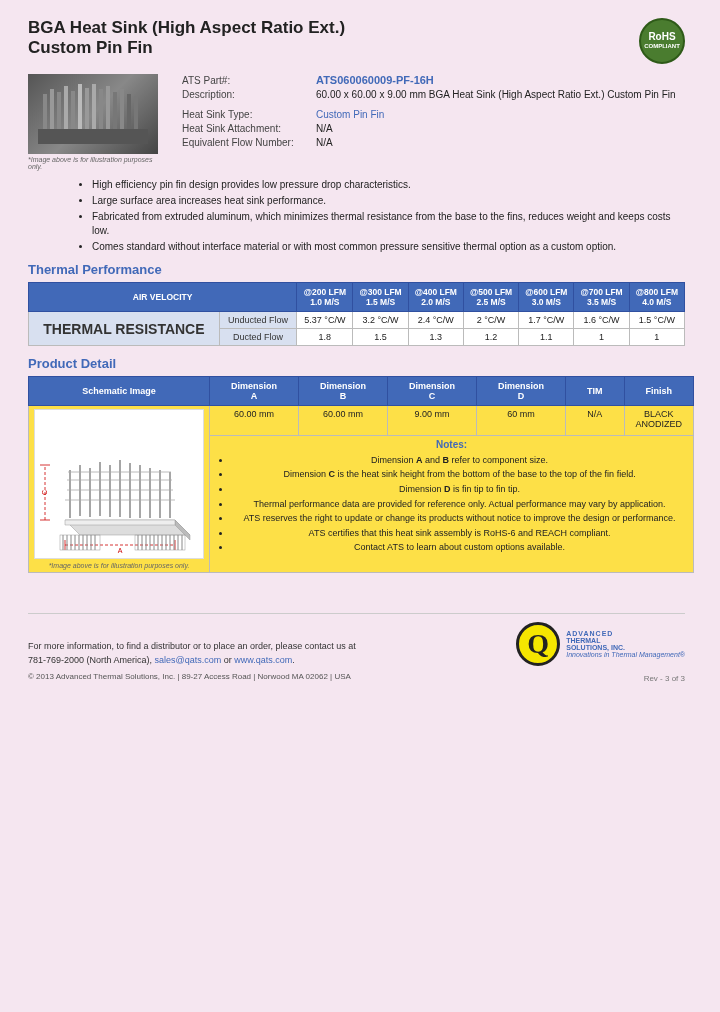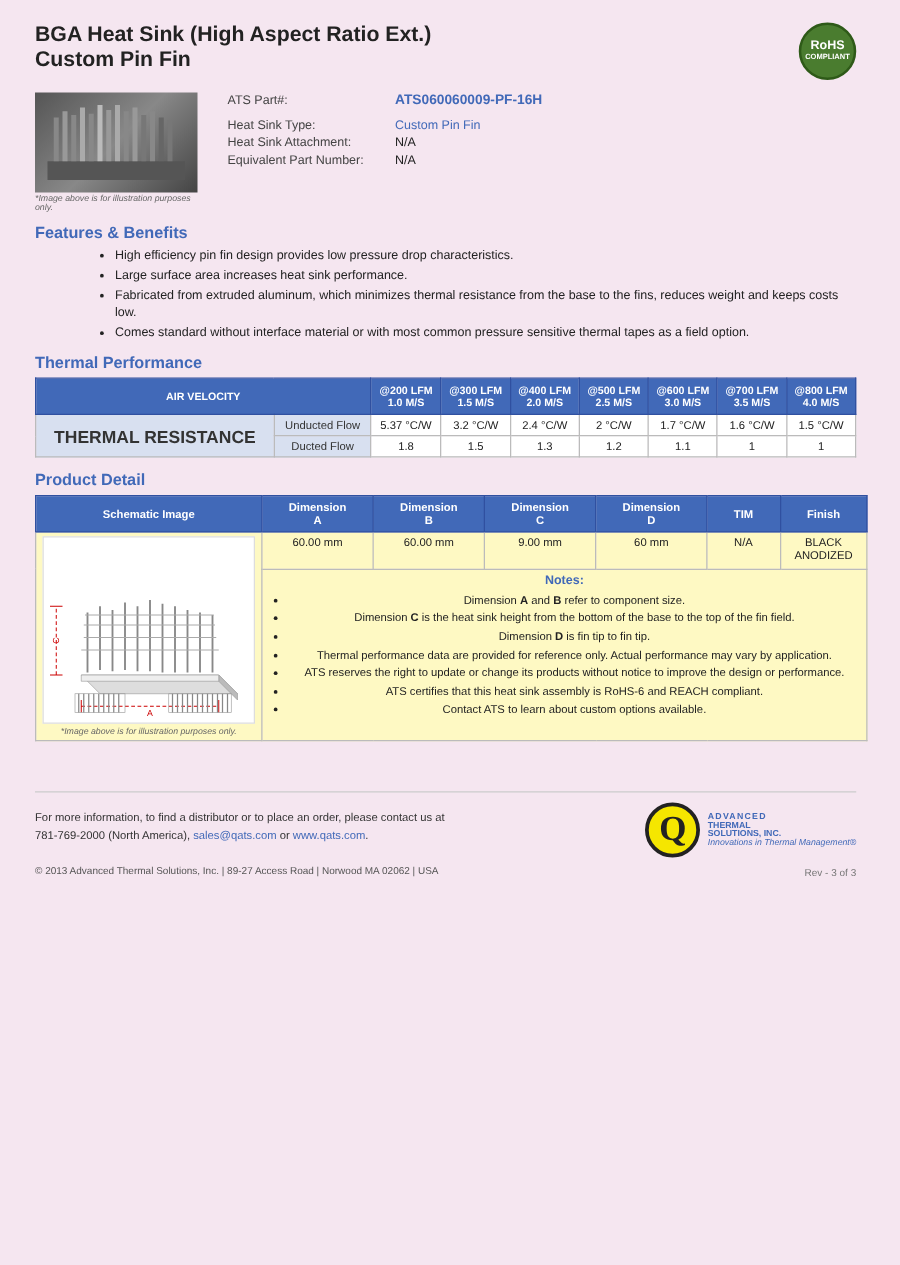--- a/index.html
+++ b/index.html
@@ -155,21 +155,21 @@
       background: #4169b8;
       color: white;
       padding: 4px 21px;
       text-align: center;
       border: 1px solid #3050a0;
       font-size: 9px;
     }
     .detail-table td {
       border: 1px solid #bbb;
       padding: 3px 5px;
-      background: #fef9c3;
+      background: #fde047;
       text-align: center;
       vertical-align: top;
     }
     .schematic-cell {
       background: white;
       text-align: center;
       vertical-align: middle;
       padding: 5px;
     }
     .notes-cell {
@@ -205,21 +205,21 @@
     }
     .footer-left {
       font-size: 9px;
       color: #333;
       line-height: 1.5;
     }
     .footer-left a { color: #4169b8; text-decoration: none; }
     .footer-copyright {
       font-size: 8px;
       color: #555;
-      margin-top: 16px;
+      margin-top: 4px;
     }
     .ats-logo {
       display: flex;
       align-items: center;
       gap: 6px;
     }
     .ats-q-logo {
       width: 44px; height: 44px;
       background: #f5e600;
       border-radius: 50%;
@@ -301,42 +301,45 @@
         </svg>
       </div>
       <div class="img-caption">*Image above is for illustration purposes only.</div>
     </div>
 
     <div class="product-specs">
       <div class="spec-row">
         <span class="spec-label">ATS Part#:</span>
         <span class="spec-value part-num">ATS060060009-PF-16H</span>
       </div>
+      <div class="spec-row">
+        <span class="spec-label">Description:</span>
+        <span class="spec-value">60.00 x 60.00 x 9.00 mm  BGA Heat Sink (High Aspect Ratio Ext.) Custom Pin Fin</span>
+      </div>
       <div style="height:6px;"></div>
       <div class="spec-row">
         <span class="spec-label">Heat Sink Type:</span>
         <span class="spec-value blue-link">Custom Pin Fin</span>
       </div>
       <div class="spec-row">
         <span class="spec-label">Heat Sink Attachment:</span>
         <span class="spec-value">N/A</span>
       </div>
       <div class="spec-row">
-        <span class="spec-label">Equivalent Part Number:</span>
+        <span class="spec-label">Equivalent Flow Number:</span>
         <span class="spec-value">N/A</span>
       </div>
     </div>
   </div>
 
-  <div class="section-title">Features &amp; Benefits</div>
   <ul class="features-list">
     <li>High efficiency pin fin design provides low pressure drop characteristics.</li>
     <li>Large surface area increases heat sink performance.</li>
     <li>Fabricated from extruded aluminum, which minimizes thermal resistance from the base to the fins, reduces weight and keeps costs low.</li>
-    <li>Comes standard without interface material or with most common pressure sensitive thermal tapes as a field option.</li>
+    <li>Comes standard without interface material or with most common pressure sensitive thermal option as a custom option.</li>
   </ul>
 
   <div class="section-title">Thermal Performance</div>
   <table class="thermal-table">
     <thead>
       <tr>
         <th colspan="2">AIR VELOCITY</th>
         <th>@200 LFM<br>1.0 M/S</th>
         <th>@300 LFM<br>1.5 M/S</th>
         <th>@400 LFM<br>2.0 M/S</th>

